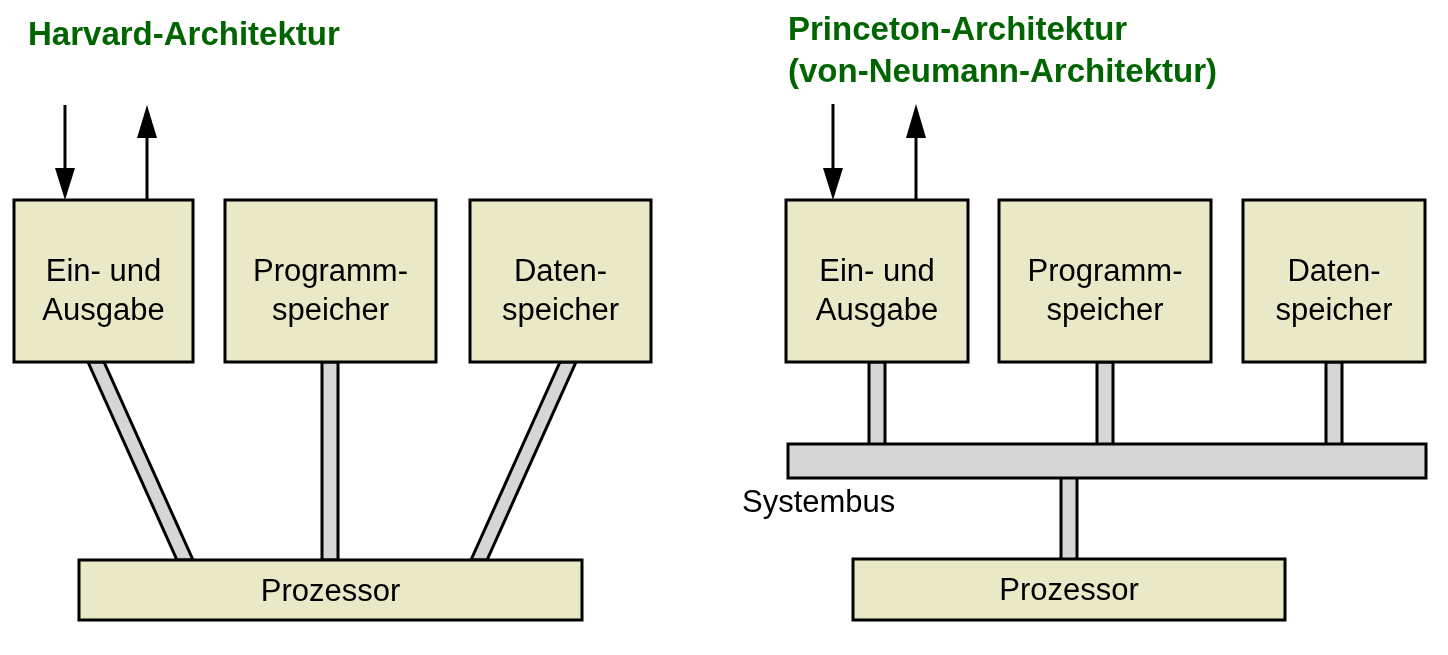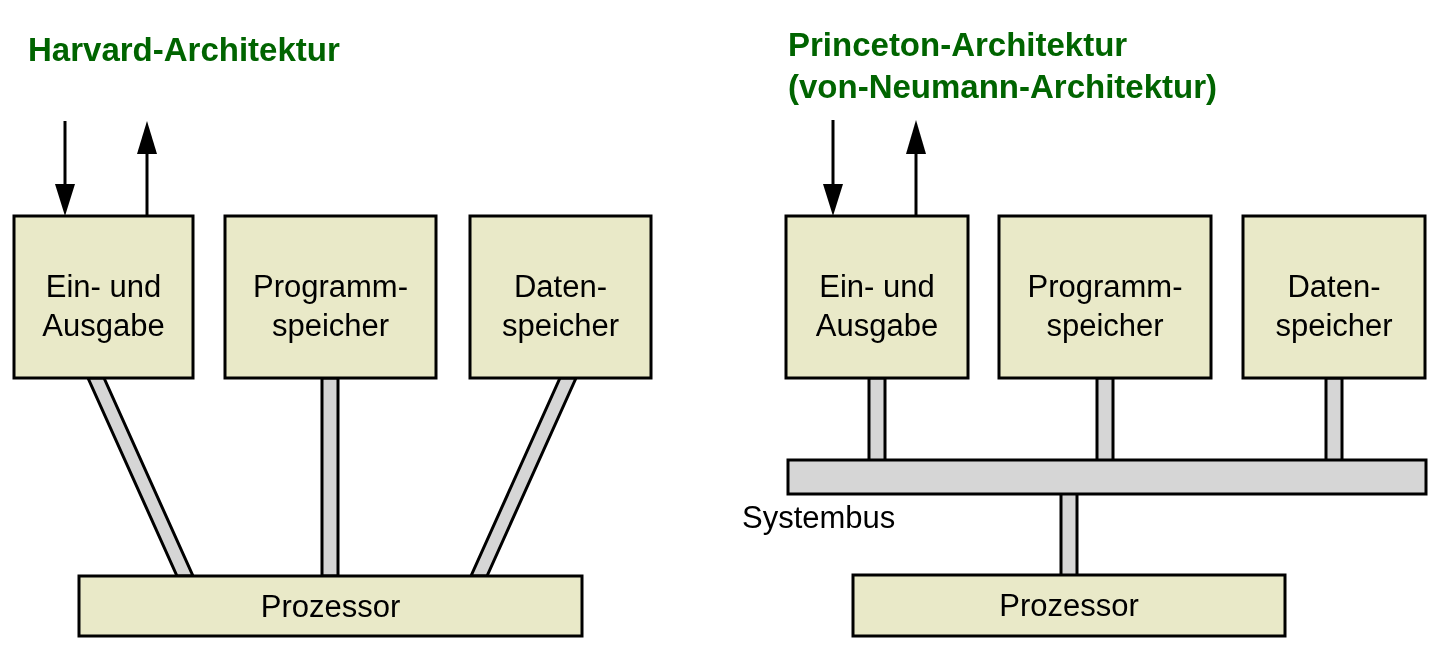--- a/index.html
+++ b/index.html
@@ -10,21 +10,21 @@
   body {
     width: 1448px;
     height: 655px;
     font-family: "Liberation Sans", sans-serif;
     overflow: hidden;
     position: relative;
   }
   #stage {
     position: absolute;
     left: 0;
-    top: 16px;
+    top: 0;
     width: 1448px;
     height: 566px;
   }
   svg { display: block; }
   .dgm-title {
     font-family: "Liberation Sans", sans-serif;
     font-weight: bold;
     font-size: 33px;
     fill: #006400;
   }

